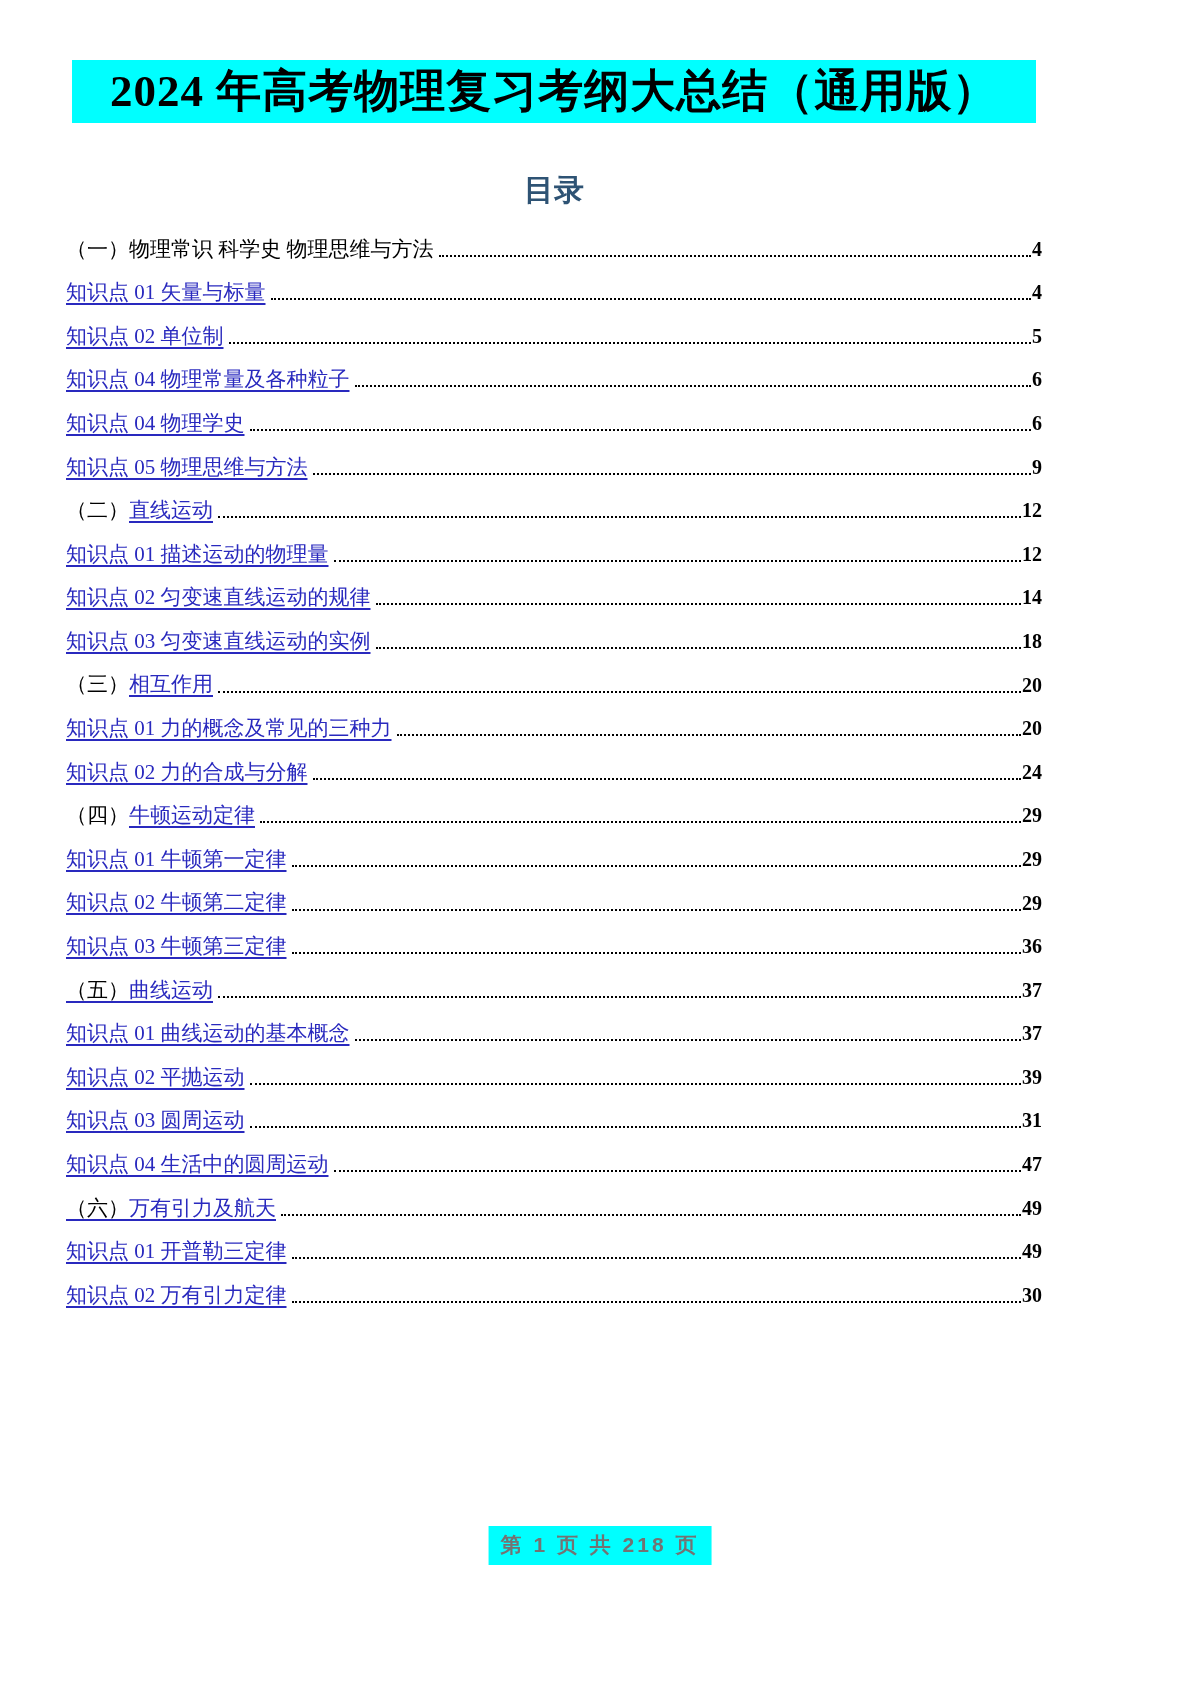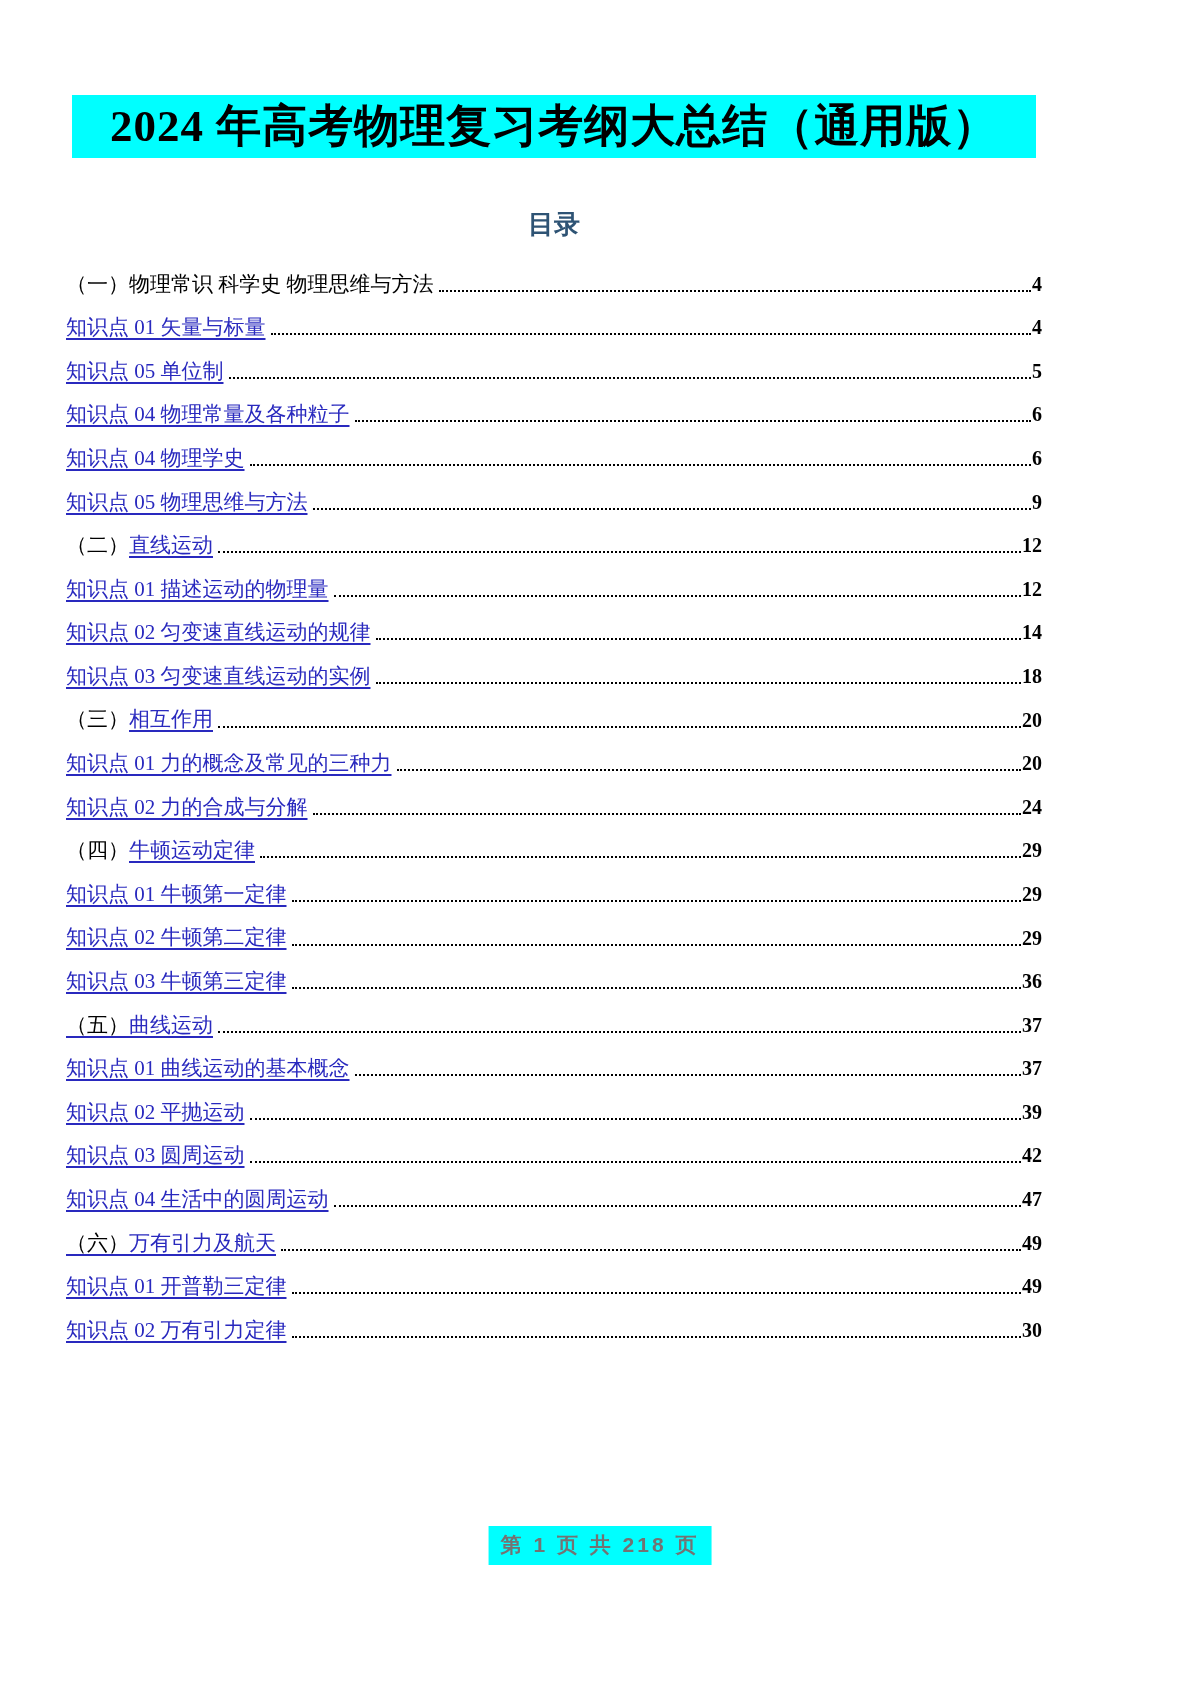--- a/index.html
+++ b/index.html
@@ -5,38 +5,38 @@
   html, body { margin: 0; padding: 0; background: #ffffff; }
   .page {
     position: relative;
     width: 1200px;
     height: 1697px;
     background: #ffffff;
     font-family: "Liberation Serif", "DejaVu Serif", serif;
     color: #000;
     overflow: hidden;
     box-sizing: border-box;
-    padding: 95px 158px 0 66px;
+    padding: 60px 158px 0 66px;
   }
   .doc-title {
     background: var(--hl, #00FFFF);
     font-weight: bold;
     font-size: 45px;
     line-height: 63px;
     height: 63px;
     text-align: center;
     letter-spacing: 1px;
     margin: 0 6px;
     white-space: nowrap;
   }
   .toc-heading {
     margin: 47px 0 0 0;
     text-align: center;
     color: var(--heading, #2E5374);
-    font-size: 26px;
+    font-size: 30px;
     font-weight: 600;
     line-height: 40px;
   }
   .toc { margin-top: 15px; }
   .toc-row {
     display: flex;
     align-items: flex-end;
     height: 43.6px;
     box-sizing: border-box;
     padding-bottom: 9px;
@@ -104,21 +104,21 @@
         <span class="toc-page">4</span>
       </div>
       <div class="toc-row">
         <span class="toc-prefix"></span>
         <span class="toc-title link">知识点 01 矢量与标量</span>
         <span class="toc-dots"></span>
         <span class="toc-page">4</span>
       </div>
       <div class="toc-row">
         <span class="toc-prefix"></span>
-        <span class="toc-title link">知识点 05 单位制</span>
+        <span class="toc-title link">知识点 02 单位制</span>
         <span class="toc-dots"></span>
         <span class="toc-page">5</span>
       </div>
       <div class="toc-row">
         <span class="toc-prefix"></span>
         <span class="toc-title link">知识点 04 物理常量及各种粒子</span>
         <span class="toc-dots"></span>
         <span class="toc-page">6</span>
       </div>
       <div class="toc-row">
@@ -214,21 +214,21 @@
       <div class="toc-row">
         <span class="toc-prefix"></span>
         <span class="toc-title link">知识点 02 平抛运动</span>
         <span class="toc-dots"></span>
         <span class="toc-page">39</span>
       </div>
       <div class="toc-row">
         <span class="toc-prefix"></span>
         <span class="toc-title link">知识点 03 圆周运动</span>
         <span class="toc-dots"></span>
-        <span class="toc-page">42</span>
+        <span class="toc-page">31</span>
       </div>
       <div class="toc-row">
         <span class="toc-prefix"></span>
         <span class="toc-title link">知识点 04 生活中的圆周运动</span>
         <span class="toc-dots"></span>
         <span class="toc-page">47</span>
       </div>
       <div class="toc-row">
         <span class="toc-prefix u-link">（六） </span>
         <span class="toc-title link">万有引力及航天</span>

